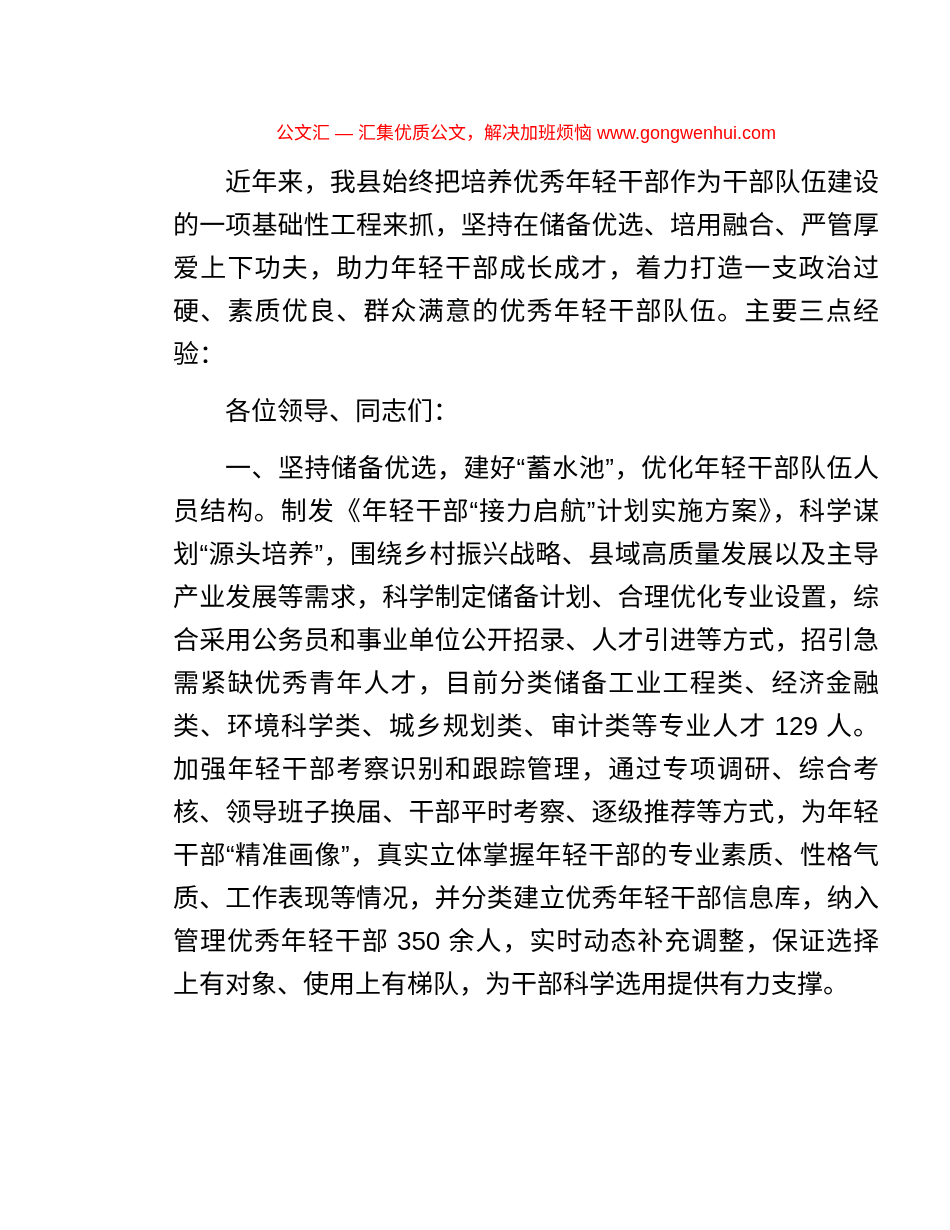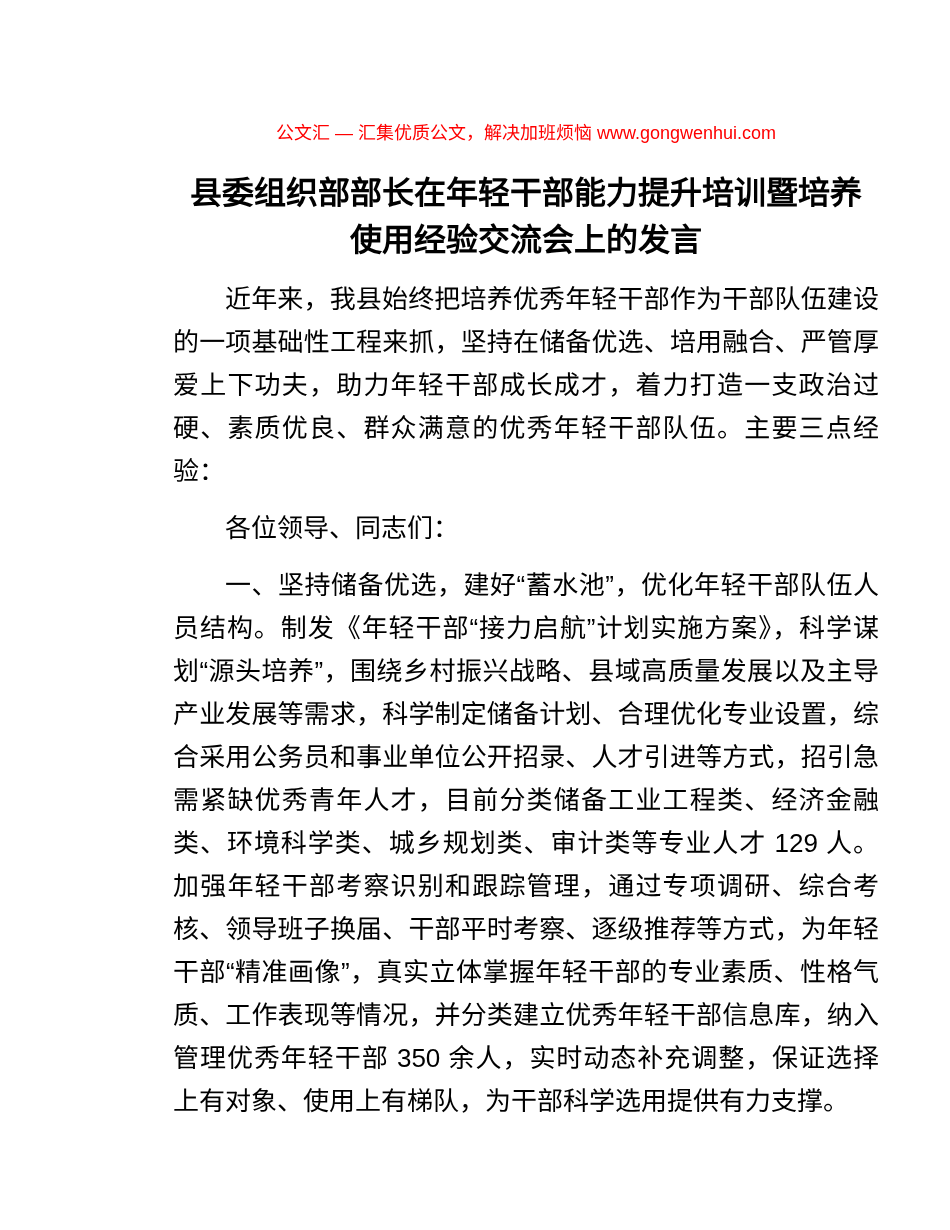--- a/index.html
+++ b/index.html
@@ -56,20 +56,19 @@
     color: #000000;
     word-break: break-all;
   }
 </style>
 </head>
 <body>
 
 <div class="page">
   <div class="watermark">公文汇 — 汇集优质公文，解决加班烦恼 www.gongwenhui.com</div>
 
-  <h1 class="doc-title">县委组织部部长在年轻干部能力提升培训暨培养使用经验交流会上的发言</h1>
 
   <div class="content">
     <p>近年来，我县始终把培养优秀年轻干部作为干部队伍建设的一项基础性工程来抓，坚持在储备优选、培用融合、严管厚爱上下功夫，助力年轻干部成长成才，着力打造一支政治过硬、素质优良、群众满意的优秀年轻干部队伍。主要三点经验：</p>
     <p>各位领导、同志们：</p>
     <p>一、坚持储备优选，建好“蓄水池”，优化年轻干部队伍人员结构。制发《年轻干部“接力启航”计划实施方案》，科学谋划“源头培养”，围绕乡村振兴战略、县域高质量发展以及主导产业发展等需求，科学制定储备计划、合理优化专业设置，综合采用公务员和事业单位公开招录、人才引进等方式，招引急需紧缺优秀青年人才，目前分类储备工业工程类、经济金融类、环境科学类、城乡规划类、审计类等专业人才 129 人。加强年轻干部考察识别和跟踪管理，通过专项调研、综合考核、领导班子换届、干部平时考察、逐级推荐等方式，为年轻干部“精准画像”，真实立体掌握年轻干部的专业素质、性格气质、工作表现等情况，并分类建立优秀年轻干部信息库，纳入管理优秀年轻干部 350 余人，实时动态补充调整，保证选择上有对象、使用上有梯队，为干部科学选用提供有力支撑。</p>
   </div>
 </div>
 
 </body></html>

